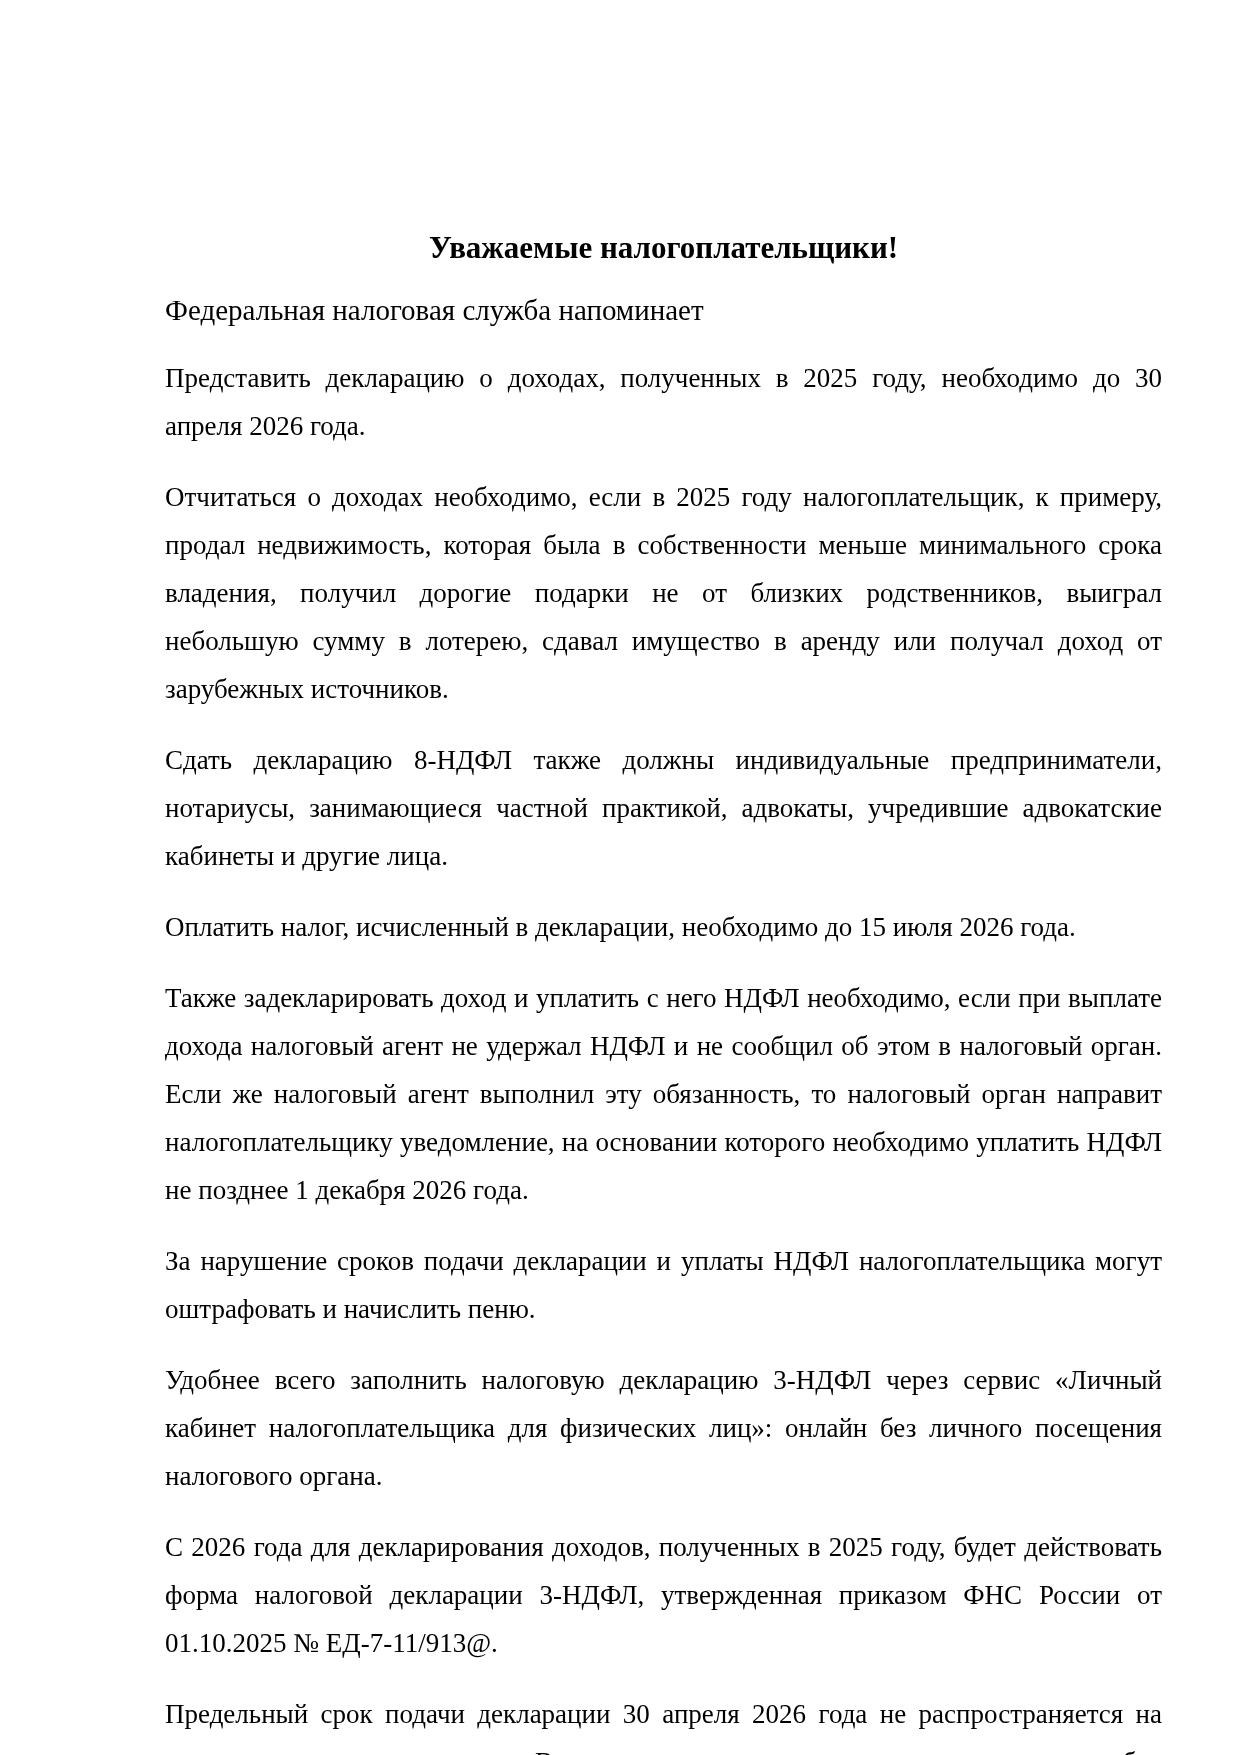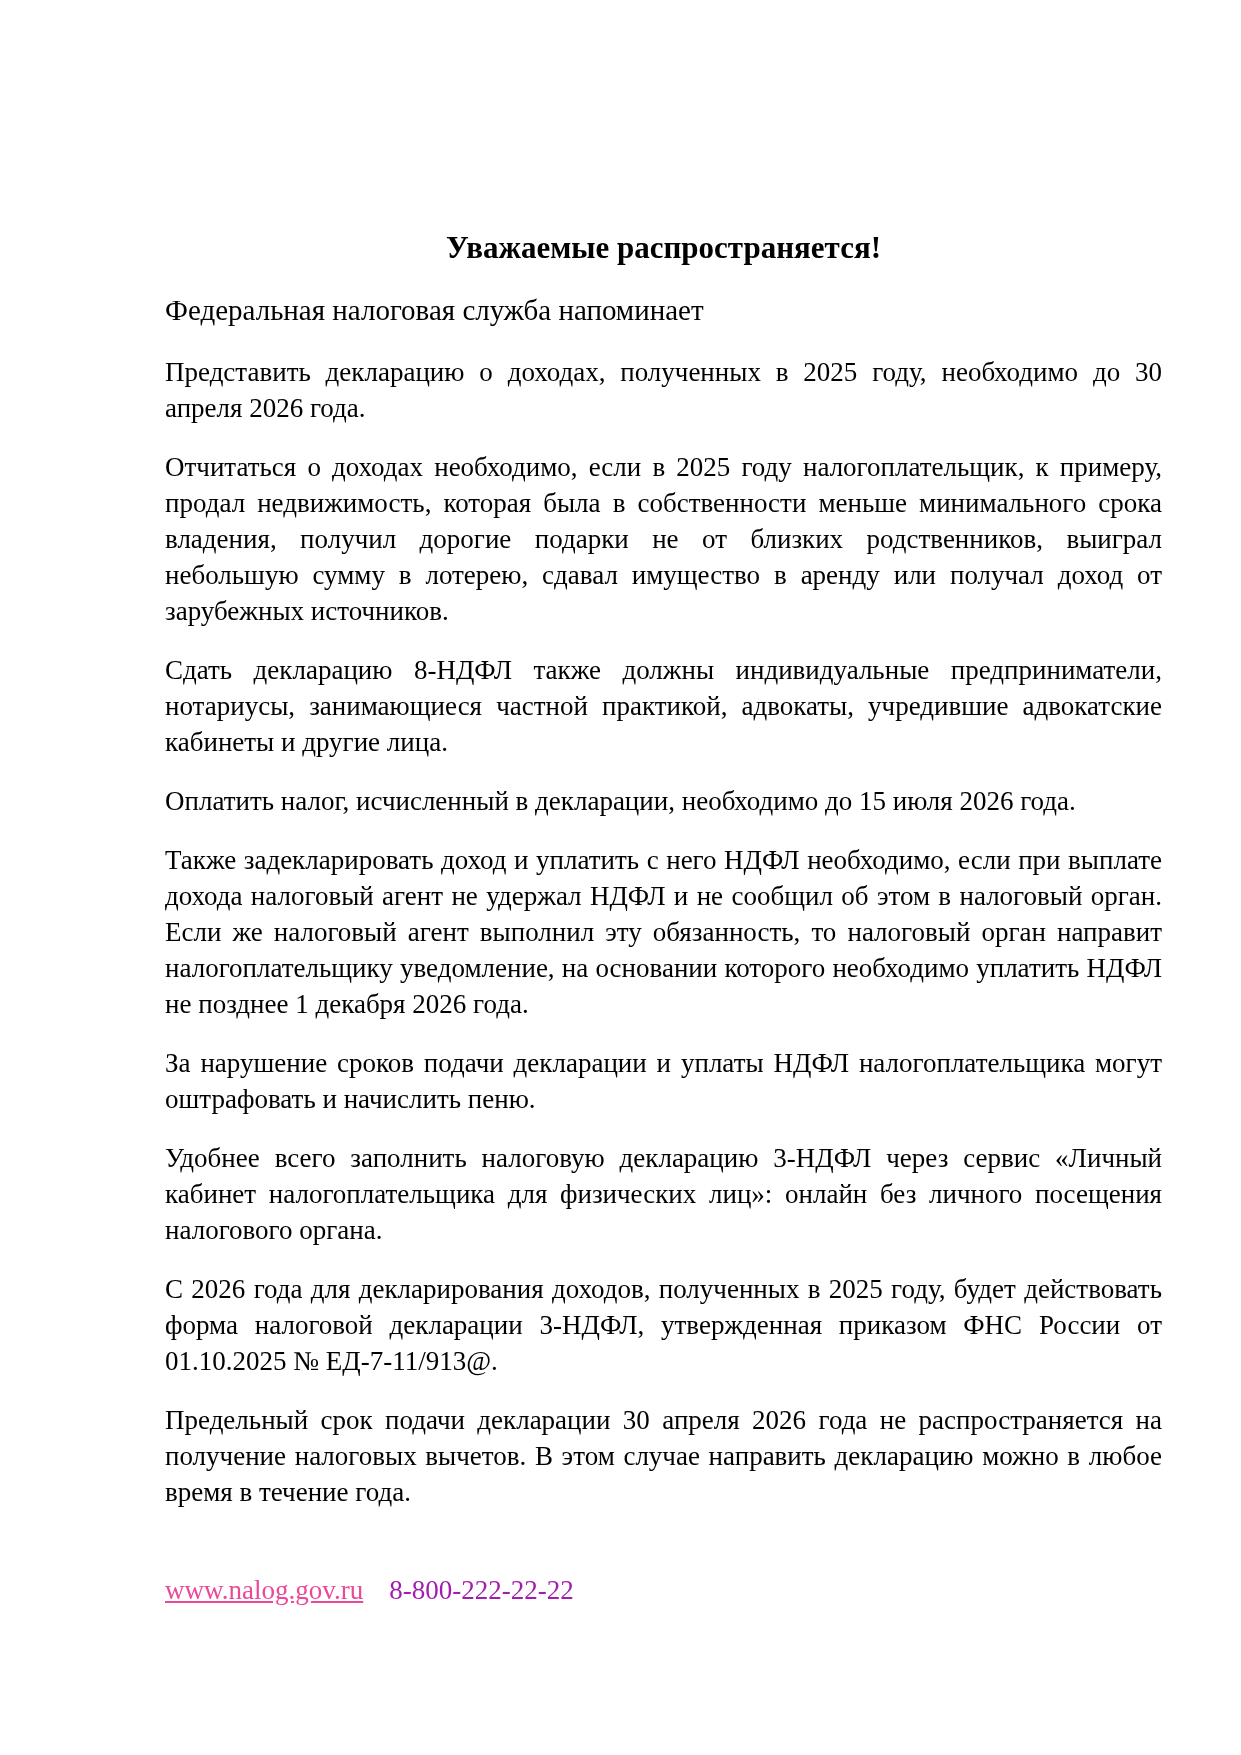--- a/index.html
+++ b/index.html
@@ -27,21 +27,21 @@
   }
   .doc-subtitle {
     font-size: 29px;
     font-weight: normal;
     line-height: 36px;
     text-align: left;
     margin: 0 0 26px 0;
   }
   .body-par {
     font-size: 27px;
-    line-height: 36px;
+    line-height: 48px;
     text-align: justify;
     text-justify: inter-word;
     margin: 0 0 23px 0;
   }
   .doc-footer {
     margin-top: 64px;
     font-size: 27px;
     line-height: 32px;
   }
   .site-link {
@@ -52,21 +52,21 @@
   .phone {
     color: #a21caf;
     margin-left: 26px;
   }
 </style>
 </head>
 <body>
 
 <div class="page">
 
-  <h1 class="doc-title">Уважаемые распространяется!</h1>
+  <h1 class="doc-title">Уважаемые налогоплательщики!</h1>
 
   <h2 class="doc-subtitle">Федеральная налоговая служба напоминает</h2>
 
   <p class="body-par">Представить декларацию о доходах, полученных в 2025 году, необходимо до 30 апреля 2026 года.</p>
 
   <p class="body-par">Отчитаться о доходах необходимо, если в 2025 году налогоплательщик, к примеру, продал недвижимость, которая была в собственности меньше минимального срока владения, получил дорогие подарки не от близких родственников, выиграл небольшую сумму в лотерею, сдавал имущество в аренду или получал доход от зарубежных источников.</p>
 
   <p class="body-par">Сдать декларацию 8-НДФЛ также должны индивидуальные предприниматели, нотариусы, занимающиеся частной практикой, адвокаты, учредившие адвокатские кабинеты и другие лица.</p>
 
   <p class="body-par">Оплатить налог, исчисленный в декларации, необходимо до 15 июля 2026 года.</p>

